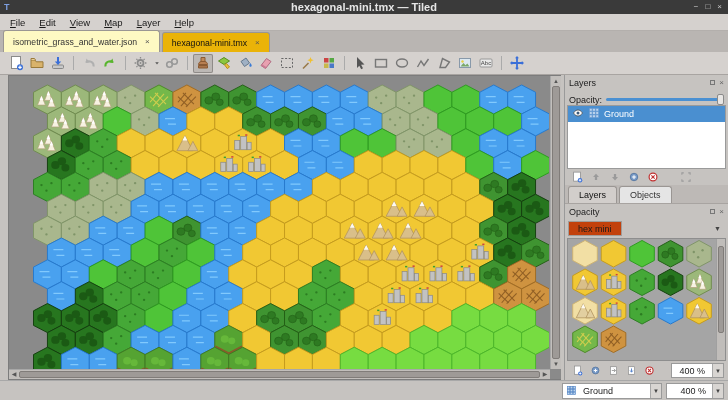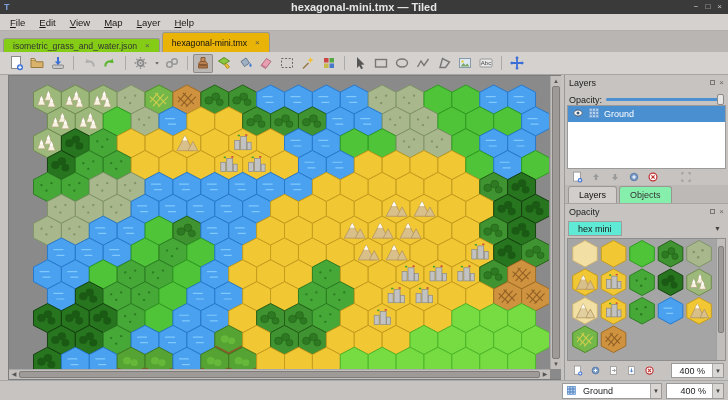--- a/index.html
+++ b/index.html
@@ -6,21 +6,21 @@
 html,body{width:728px;height:400px;overflow:hidden}
 body{font-family:"Liberation Sans",sans-serif;background:#c6c3c0;font-size:9px;color:#1a1a1a}
 .titlebar{height:14px;background:#3a3a3a;display:flex;align-items:center;position:relative}
 .tb-appicon{color:#7d9fe0;font-weight:bold;font-size:9px;margin-left:4px;z-index:1}
 .tb-title{position:absolute;left:0;right:0;text-align:center;color:#e6e6e6;font-weight:bold;font-size:11px}
 .tb-controls{margin-left:auto;display:flex;gap:7px;margin-right:6px;color:#c9c9c9;font-size:8px;z-index:1}
 .tb-controls span{cursor:default;line-height:14px}
 .menubar{height:17px;background:#d5d1ce;display:flex;align-items:center;gap:2px;padding-left:4px;font-size:9.5px;border-bottom:1px solid #b3afac}
 .mi{padding:1px 6px;border-radius:2px}
 .tabbar{height:21px;background:#b9b5b2;display:flex;align-items:flex-end;padding-left:3px;gap:2px}
-.tab{height:14px;display:flex;align-items:center;gap:8px;padding:0 9px;font-size:8.7px;color:#333;background:#84cc16;border:1px solid #9a9693;border-bottom:none;border-radius:3px 3px 0 0}
+.tab{height:22px;display:flex;align-items:center;gap:8px;padding:0 9px;font-size:8.7px;color:#333;background:#fef9c3;border:1px solid #9a9693;border-bottom:none;border-radius:3px 3px 0 0}
 .tab.active{background:#eab308;height:20px;color:#111}
 .tab .x{font-size:8px;color:#555}
 .toolbar{height:23px;background:#d5d1ce;display:flex;align-items:center;padding-left:6px;gap:1px;border-bottom:1px solid #a8a4a1}
 .tbtn{width:20px;height:19px;display:flex;align-items:center;justify-content:center;border-radius:2px}
 .tbtn.active{background:#bcb8b5;box-shadow:inset 0 0 0 1px #8f8b88}
 .tsep{width:1px;height:14px;background:#aaa;margin:0 4px}
 .caretbtn{width:9px}
 .main{display:flex;height:305px;background:#c6c3c0;padding-left:8px}
 .canvas-wrap{position:relative;flex:1;background:#8a8a8a;border:1px solid #7c7c7c;border-right:none}
 svg.map{position:absolute;left:24px;top:8px}
@@ -37,24 +37,24 @@
 .xg{font-size:8px;line-height:8px}
 .opacity-row{height:15px;display:flex;align-items:flex-end;padding:0 4px;gap:4px}
 .slider{flex:1;position:relative;height:11px}
 .slider .track{position:absolute;left:0;right:0;top:4px;height:3px;background:#4a90d2;border-radius:2px}
 .slider .thumb{position:absolute;right:0;top:0;width:7px;height:11px;background:#e8e6e4;border:1px solid #8a8a8a;border-radius:2px}
 .layer-list{height:64px;background:#fff;border:1px solid #9a9a9a;margin:0 2px;overflow:hidden}
 .layer-row{height:16px;background:#4a8fd0;color:#fff;display:flex;align-items:center;gap:4px;padding:0 4px}
 .panel-btns{height:16px;display:flex;align-items:center;gap:3px;padding:0 4px}
 .pbtn{width:16px;height:14px;display:flex;align-items:center;justify-content:center}
 .panel-tabs{height:19px;display:flex;align-items:flex-end;padding-left:3px;gap:2px;border-bottom:1px solid #a8a4a1;background:#bdb9b6}
-.ptab{height:17px;padding:0 10px;display:flex;align-items:center;background:#86efac;border:1px solid #9a9693;border-bottom:none;border-radius:3px 3px 0 0;color:#333}
+.ptab{height:17px;padding:0 10px;display:flex;align-items:center;background:#e5e5e5;border:1px solid #9a9693;border-bottom:none;border-radius:3px 3px 0 0;color:#333}
 .ptab.active{background:#d2cecb;color:#111}
 .tileset-tabrow{height:19px;display:flex;align-items:center;background:#c6c3c0;padding:2px 3px}
-.ttab{height:15px;padding:0 9px;background:#5eead4;border:1px solid #a09c99;display:flex;align-items:center}
+.ttab{height:15px;padding:0 9px;background:#c2410c;border:1px solid #a09c99;display:flex;align-items:center}
 .ttab-caret{margin-left:auto;font-size:7px;color:#444;padding-right:4px}
 .palette{flex:1;position:relative;background:#a5a5a5;margin:0 2px;border:1px solid #8e8e8e;overflow:hidden}
 .palette svg{position:absolute;left:2px;top:0}
 .pal-scroll{position:absolute;right:0;top:0;bottom:0;width:9px;background:#c0bdba;border-left:1px solid #a0a0a0}
 .pal-thumb{position:absolute;left:1px;right:1px;top:7px;height:72%;background:#9e9a97;border:1px solid #807c79;border-radius:2px}
 .tileset-btns{height:19px;display:flex;align-items:center;gap:2px;padding:0 4px}
 .zoom-combo{margin-left:auto;display:flex;align-items:center;height:15px;background:#fff;border:1px solid #9a9a9a}
 .zoom-combo .val{padding:0 7px;min-width:34px;text-align:right}
 .dd{width:11px;height:100%;background:#d8d5d2;border-left:1px solid #a8a8a8;font-size:6px;display:flex;align-items:center;justify-content:center;color:#444}
 .statusbar{height:20px;background:#c6c3c0;border-top:1px solid #a8a8a8;display:flex;align-items:center;justify-content:flex-end;gap:4px;padding-right:4px}

